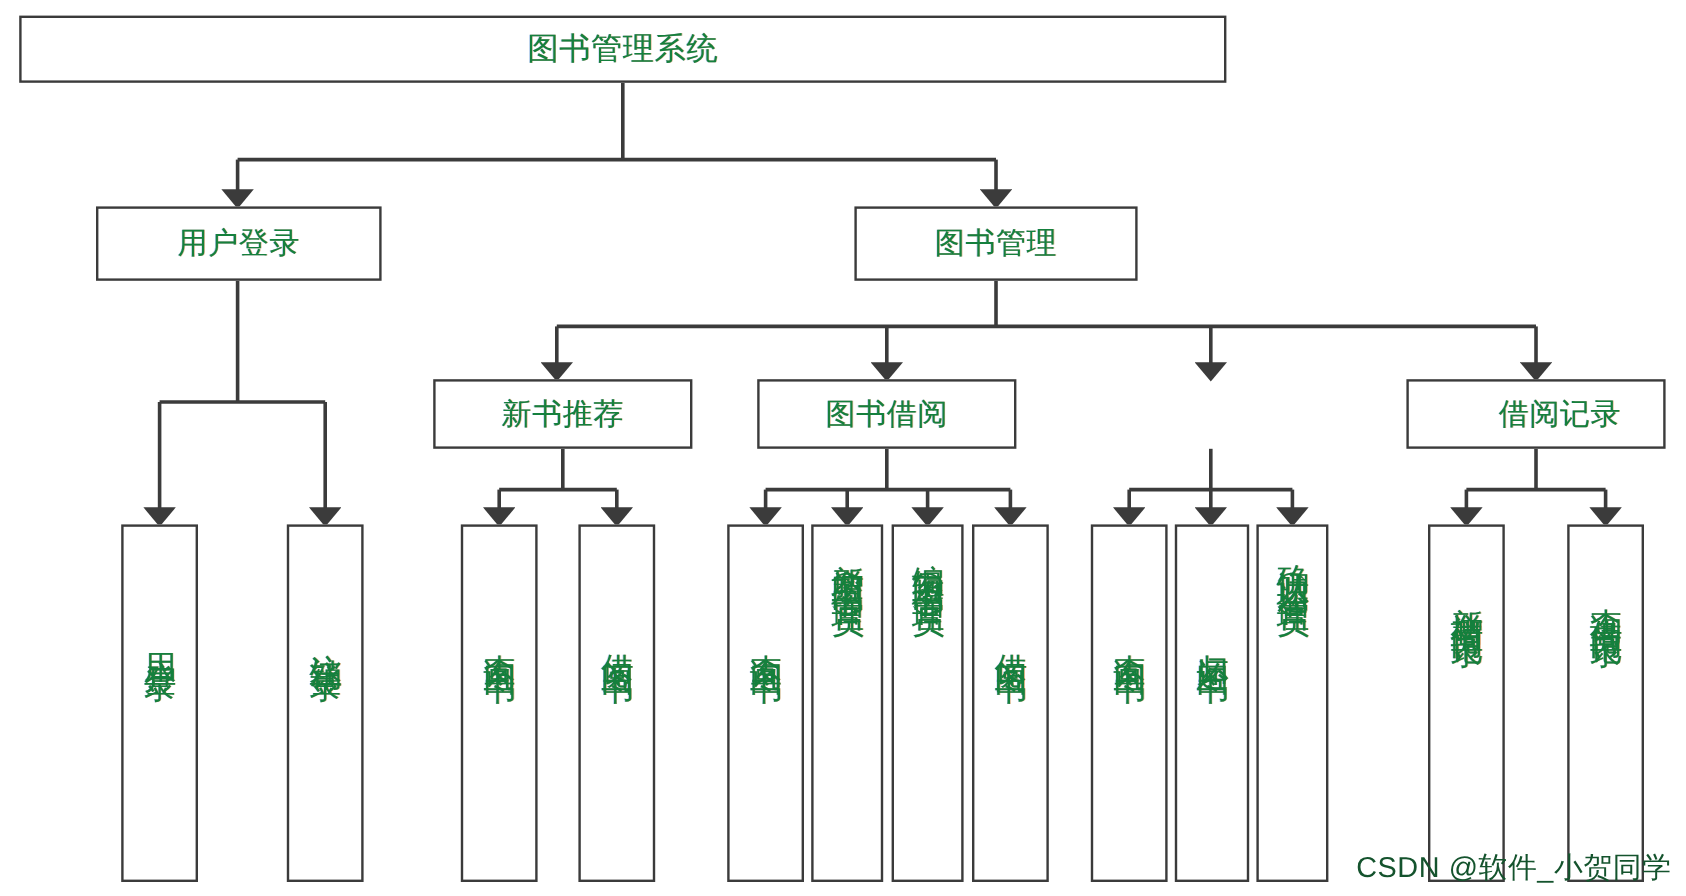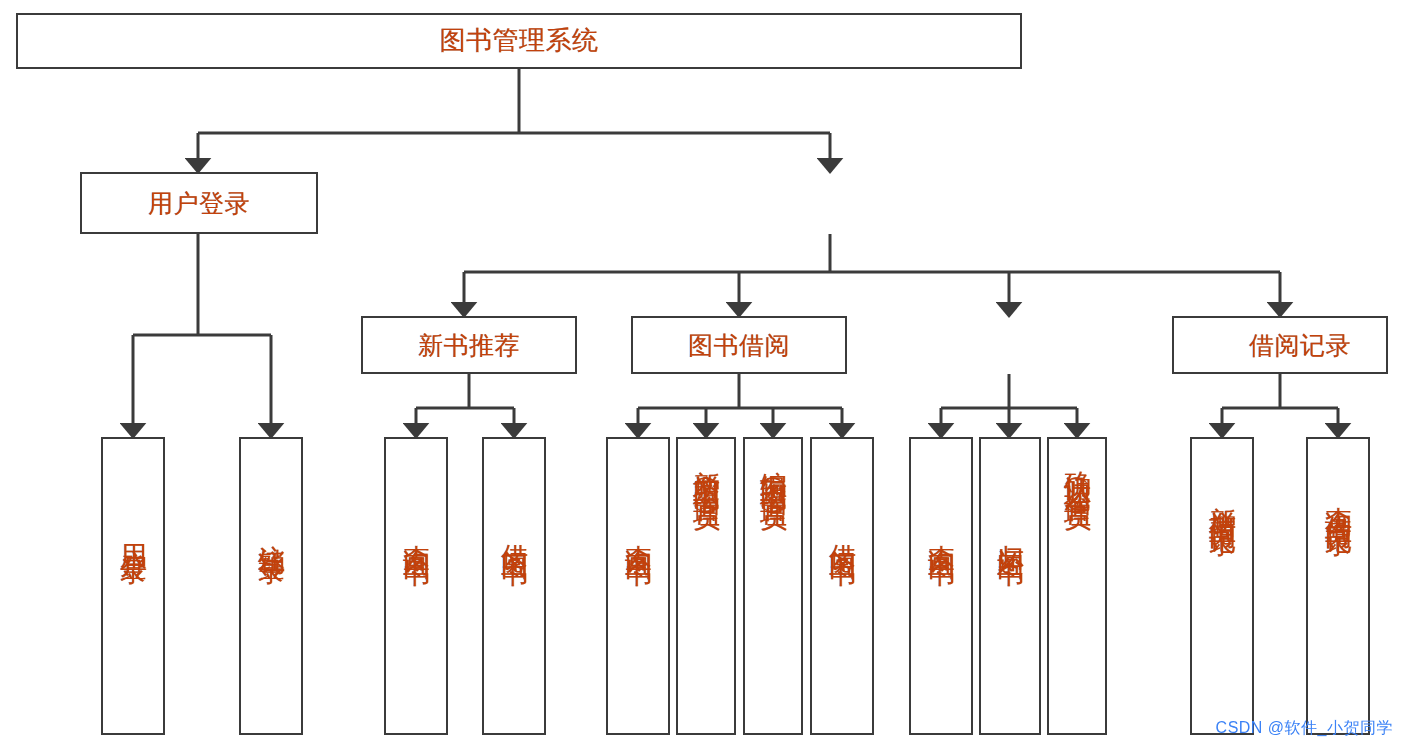--- a/index.html
+++ b/index.html
@@ -18,21 +18,21 @@
     border:2.5px solid #3b3b3b;
     display:flex;
     align-items:center;
     justify-content:center;
     color:#2b2b2b;
   }
   .node .label{
     display:block;
     line-height:1.12;
     letter-spacing:0.5px;
-    color:#c2410c;
+    color:#15803d;
     text-shadow:0.5px 0 0 rgba(200,130,60,0.55), -0.5px 0 0 rgba(90,140,220,0.45);
   }
   
   .node.horiz .label{
     writing-mode:horizontal-tb;
     font-size:25px;
   }
   .node.root .label{font-size:26px;}
   .node.tier2 .label{font-size:25px;}
   
@@ -47,22 +47,22 @@
     font-size:27px;
     line-height:1;
     letter-spacing:5px;
     white-space:nowrap;
   }
   .node.vert.mid .label{margin-top:82px;}
   .node.vert.tall .label{margin-top:10px;}
   .watermark{
     position:absolute;
     right:12px;bottom:8px;
-    font-size:16px;
-    color:#3b82f6;
+    font-size:24px;
+    color:#14532d;
     letter-spacing:0.5px;
     user-select:none;
     white-space:nowrap;
   }
 </style>
 </head>
 <body>
 
 <div id="diagram-root">
 
@@ -116,20 +116,23 @@
     </g>
   </svg>
 
   <div class="node horiz root" style="left:16px;top:13px;width:1006px;height:56px;">
     <span class="label">图书管理系统</span>
   </div>
 
   <div class="node horiz tier1" style="left:80px;top:172px;width:238px;height:62px;">
     <span class="label">用户登录</span>
   </div>
+  <div class="node horiz tier1" style="left:712px;top:172px;width:236px;height:62px;">
+    <span class="label">图书管理</span>
+  </div>
 
   <div class="node horiz tier2" style="left:361px;top:316px;width:216px;height:58px;">
     <span class="label">新书推荐</span>
   </div>
   <div class="node horiz tier2" style="left:631px;top:316px;width:216px;height:58px;">
     <span class="label">图书借阅</span>
   </div>
   <div class="node horiz tier2" style="left:1172px;top:316px;width:216px;height:58px;padding-left:40px;">
     <span class="label">借阅记录</span>
   </div>

